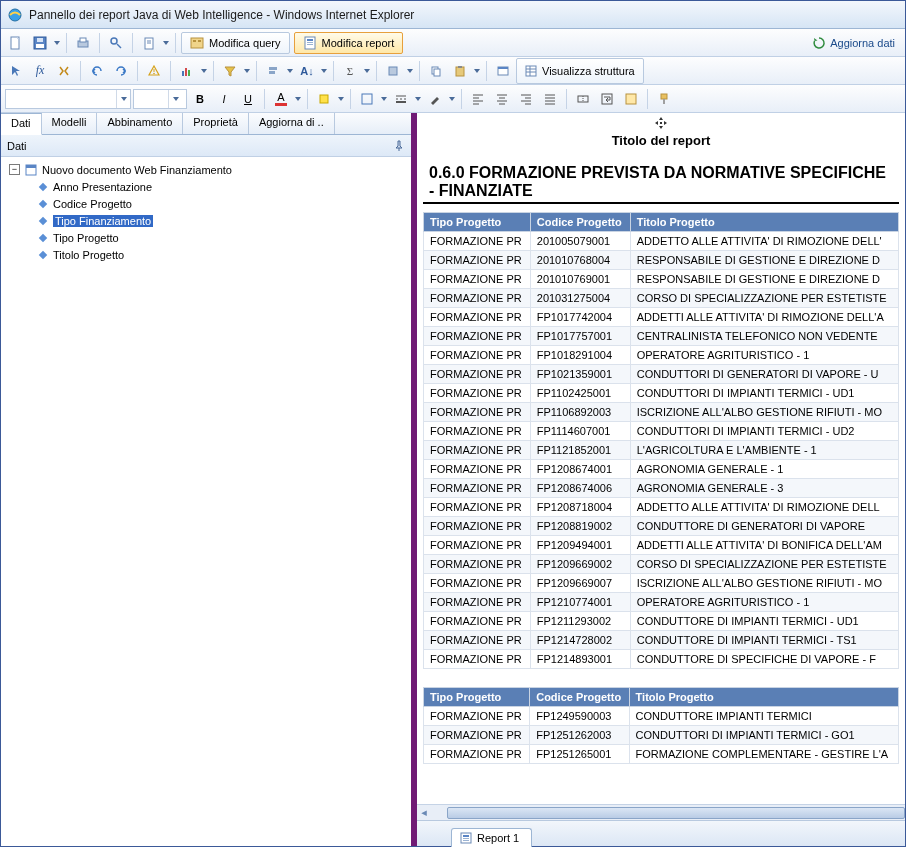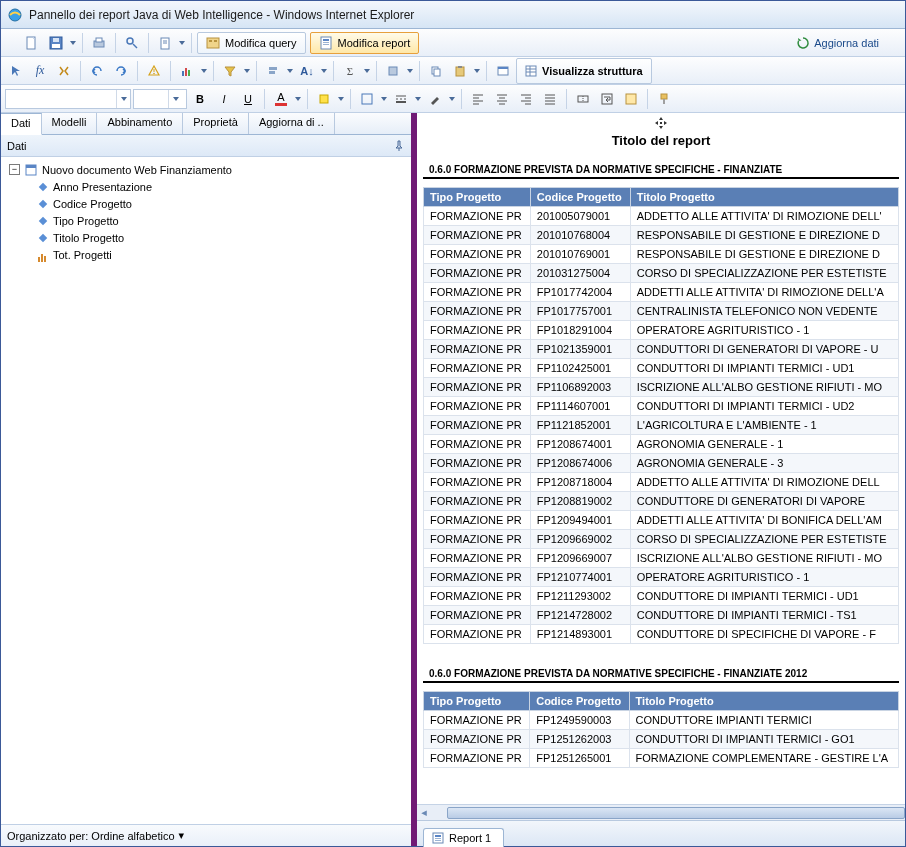--- a/index.html
+++ b/index.html
@@ -2,32 +2,32 @@
 <html><head>
 <meta charset="utf-8">
 <style>
   * { box-sizing: border-box; margin: 0; padding: 0; }
   body { font-family: Tahoma, Arial, sans-serif; font-size: 11px; background: #fff; overflow: hidden; width: 906px; height: 847px; }
   .window { width: 906px; height: 847px; border: 1px solid #3b5998; background: #1d4ed8; display: flex; flex-direction: column; }
   .titlebar { height: 28px; background: linear-gradient(to bottom, #f3f7fc, #d6e5f5); display: flex; align-items: center; padding: 0 6px; border-bottom: 1px solid #9db6d4; }
   .titlebar .ie-icon { width: 16px; height: 16px; margin-right: 6px; display: inline-block; }
   .titlebar .ie-icon svg { width:16px; height:16px; }
   .titlebar-text { color: #1a1a1a; font-size: 12px; }
-  .toolbar1 { height: 28px; background: linear-gradient(to bottom,#fdfdfe,#e8eff8); border-bottom:1px solid #c0d0e5; display:flex; align-items:center; padding:0 20px; gap:2px;}
+  .toolbar1 { height: 28px; background: linear-gradient(to bottom,#fdfdfe,#e8eff8); border-bottom:1px solid #c0d0e5; display:flex; align-items:center; padding:0 4px; gap:2px;}
   .tb-btn { height:22px; min-width:22px; border:1px solid transparent; border-radius:2px; display:inline-flex; align-items:center; justify-content:center; padding:0 3px; cursor:pointer; }
   .tb-sep { width:1px; height:20px; background:#c5d3e6; margin:0 3px; }
   .tb-dd { width:8px; display:inline-flex; align-items:center; justify-content:center; }
   .tb-dd::after { content:''; border-left:3px solid transparent; border-right:3px solid transparent; border-top:4px solid #4a6b99; }
   .mode-tab { height:22px; border:1px solid #b8c9df; background:linear-gradient(#fff,#eef4fb); border-radius:2px; display:inline-flex; align-items:center; padding:0 8px; margin-right:2px; cursor:pointer; }
   .mode-tab.active { border-color:#e7a03c; background:linear-gradient(#fffbe9,#ffe8a8); }
   .mode-tab .ic { width:14px; height:14px; margin-right:5px; }
   .toolbar1 .spacer { flex:1; }
   .refresh-link { color:#1a4a8a; display:inline-flex; align-items:center; gap:4px; cursor:pointer; margin-right:6px;}
   .toolbar2 { height:28px; background:linear-gradient(#fdfdfe,#e8eff8); border-bottom:1px solid #c0d0e5; display:flex; align-items:center; padding:0 4px; gap:2px;}
-  .vis-btn { height:22px; border:1px solid #b8c9df; background:linear-gradient(#fff,#eef4fb); border-radius:2px; display:inline-flex; align-items:center; padding:12px 8px; gap:5px; cursor:pointer;font-weight:bold;}
+  .vis-btn { height:22px; border:1px solid #b8c9df; background:linear-gradient(#fff,#eef4fb); border-radius:2px; display:inline-flex; align-items:center; padding:12px 8px; gap:5px; cursor:pointer;}
   .toolbar3 { height:28px; background:linear-gradient(#fdfdfe,#e8eff8); border-bottom:1px solid #c0d0e5; display:flex; align-items:center; padding:0 4px; gap:2px;}
   .combo { height:20px; border:1px solid #b8c9df; background:#fff; display:inline-flex; align-items:center; }
   .combo input { border:none; outline:none; height:18px; padding:0 4px; font-size:11px; width:110px; background:transparent; }
   .combo .tb-dd { border-left:1px solid #d0dae8; height:18px; width:14px;}
   .fmt-btn { width:22px; height:22px; border:1px solid transparent; display:inline-flex; align-items:center; justify-content:center; cursor:pointer; border-radius:2px;}
   .content { flex:1; display:flex; min-height:0; }
   .left-pane { width:416px; border-right:6px solid #701a75; display:flex; flex-direction:column; background:#fff;}
   .left-tabs { height:22px; display:flex; border-bottom:1px solid #9db6d4; background:linear-gradient(#fbfcfe,#e6eef8);}
   .left-tab { padding:3px 10px 0; border-right:1px solid #b8c9df; cursor:pointer; }
   .left-tab.active { background:#fff; border-bottom:1px solid #fff; margin-bottom:-1px; font-weight:normal; border-top:1px solid #9db6d4;}
@@ -44,29 +44,29 @@
   .dim-blue { background: #5a8fd6; width:6px; height:6px; transform: rotate(45deg); display:inline-block; margin:3px;}
   .meas-icon { width:14px; height:10px; display:inline-block; margin:0 4px 0 12px;}
   .meas-icon span{ display:inline-block; width:2px; background:#d68a2e; margin-right:1px; vertical-align:bottom;}
   .left-footer { height:22px; border-top:1px solid #c0d0e5; background:linear-gradient(#f8fafd,#e9f0f9); display:flex; align-items:center; padding:0 6px; cursor:pointer;}
   .right-pane { flex:1; display:flex; flex-direction:column; min-width:0;}
   .right-scroll { overflow:auto; background:#fff; position:absolute; inset:0;}
   .right-body { flex:1; position:relative; min-height:0;}
   .drag-handle { display:flex; justify-content:center; padding:4px 0 2px;}
   .drag-handle svg{width:12px;height:12px;}
   .report-title { text-align:center; font-weight:bold; font-size:13px; padding:2px 0 10px; }
-  .section-title { font-weight:bold; font-size:10px; padding:6px 6px 2px; border-bottom:2px solid #000; margin:0 6px 8px;}
+  .section-title { font-weight:bold; font-size:16px; padding:6px 6px 2px; border-bottom:2px solid #000; margin:0 6px 8px;}
   .data-table { border-collapse:collapse; margin:0 6px 18px; min-width:calc(100% - 12px); font-size:11px;}
   .data-table th { background:#5a7fb5; color:#fff; font-weight:bold; text-align:left; padding:3px 6px; border:1px solid #c9d4e3; white-space:nowrap;}
   .data-table td { border:1px solid #dbe2ec; padding:3px 6px; white-space:nowrap; text-align:left;}
   .data-table tr:nth-child(even) td { background:#f4f7fb;}
   .right-tabs-bar { height:26px; background:linear-gradient(#f2f6fb,#dce7f5); border-top:1px solid #b8c9df; display:flex; align-items:flex-end; padding:0 6px;}
   .scroll-track { height:16px; background:#e8eef7; border-top:1px solid #c5d3e6; display:flex; align-items:center;}
   .scroll-thumb{ height:12px; background:linear-gradient(#dbe6f4,#b9cce5); border:1px solid #8aa5c8; border-radius:2px; margin-left:16px; width:460px;}
-  .report-tab { background:#fff; border:1px solid #9db6d4; border-bottom:none; border-radius:3px 3px 0 0; padding:3px 12px 3px 8px; display:inline-flex; align-items:center; gap:5px; cursor:pointer; margin-bottom:-1px;}
+  .report-tab { background:#fff; border:1px solid #9db6d4; border-bottom:none; border-radius:3px 3px 0 0; padding:3px 12px 3px 8px; display:inline-flex; align-items:center; gap:5px; cursor:pointer; margin-bottom:-1px;margin-left:28px;}
   .icon-svg{width:14px;height:14px;display:block;}
   .small-svg{width:12px;height:12px;display:block;}
 </style>
 </head>
 <body>
 
 <div class="window">
   <div class="titlebar">
     <span class="ie-icon">
       <svg viewBox="0 0 16 16">
@@ -393,37 +393,33 @@
         </div>
         <div class="tree-children" id="tree-children">
             <div class="tree-leaf">
               <span class="dim-icon"><span class="dim-blue"></span></span>
               <span class="lbl">Anno Presentazione</span>
             </div>
             <div class="tree-leaf">
               <span class="dim-icon"><span class="dim-blue"></span></span>
               <span class="lbl">Codice Progetto</span>
             </div>
+            <div class="tree-leaf selected">
+              <span class="dim-icon"><span class="dim-blue"></span></span>
+              <span class="lbl">Tipo Finanziamento</span>
+            </div>
             <div class="tree-leaf">
               <span class="dim-icon"><span class="dim-blue"></span></span>
               <span class="lbl">Tipo Progetto</span>
             </div>
             <div class="tree-leaf">
               <span class="dim-icon"><span class="dim-blue"></span></span>
               <span class="lbl">Titolo Progetto</span>
             </div>
-            <div class="tree-leaf">
-              <span class="meas-icon"><span style="height:5px"></span><span style="height:8px"></span><span style="height:6px"></span></span>
-              <span class="lbl">Tot. Progetti</span>
-            </div>
           </div>
-      </div>
-      <div class="left-footer">
-        <span>Organizzato per: Ordine alfabetico</span>
-        <span style="margin-left:4px">▾</span>
       </div>
     </div>
 
     <div class="right-pane">
       <div class="right-body">
         <div class="right-scroll">
           <div class="drag-handle">
             <svg viewBox="0 0 12 12">
                 <path d="M6 0 L8 3 L4 3 Z M6 12 L8 9 L4 9 Z M0 6 L3 4 L3 8 Z M12 6 L9 4 L9 8 Z" fill="#333"></path>
                 <rect x="5" y="5" width="2" height="2" fill="#333"></rect>
@@ -551,21 +547,20 @@
                     <td>FP1214728002</td>
                     <td>CONDUTTORE DI IMPIANTI TERMICI - TS1</td>
                   </tr>
                   <tr>
                     <td>FORMAZIONE PR</td>
                     <td>FP1214893001</td>
                     <td>CONDUTTORE DI SPECIFICHE DI VAPORE - F</td>
                   </tr>
                 </tbody>
               </table>
-              <div class="section-title">0.6.0  FORMAZIONE PREVISTA DA NORMATIVE SPECIFICHE - FINANZIATE 2012</div>
               <table class="data-table">
                 <thead>
                   <tr>
                     <th>Tipo Progetto</th>
                     <th>Codice Progetto</th>
                     <th>Titolo Progetto</th>
                   </tr>
                 </thead>
                 <tbody>
                   <tr>

